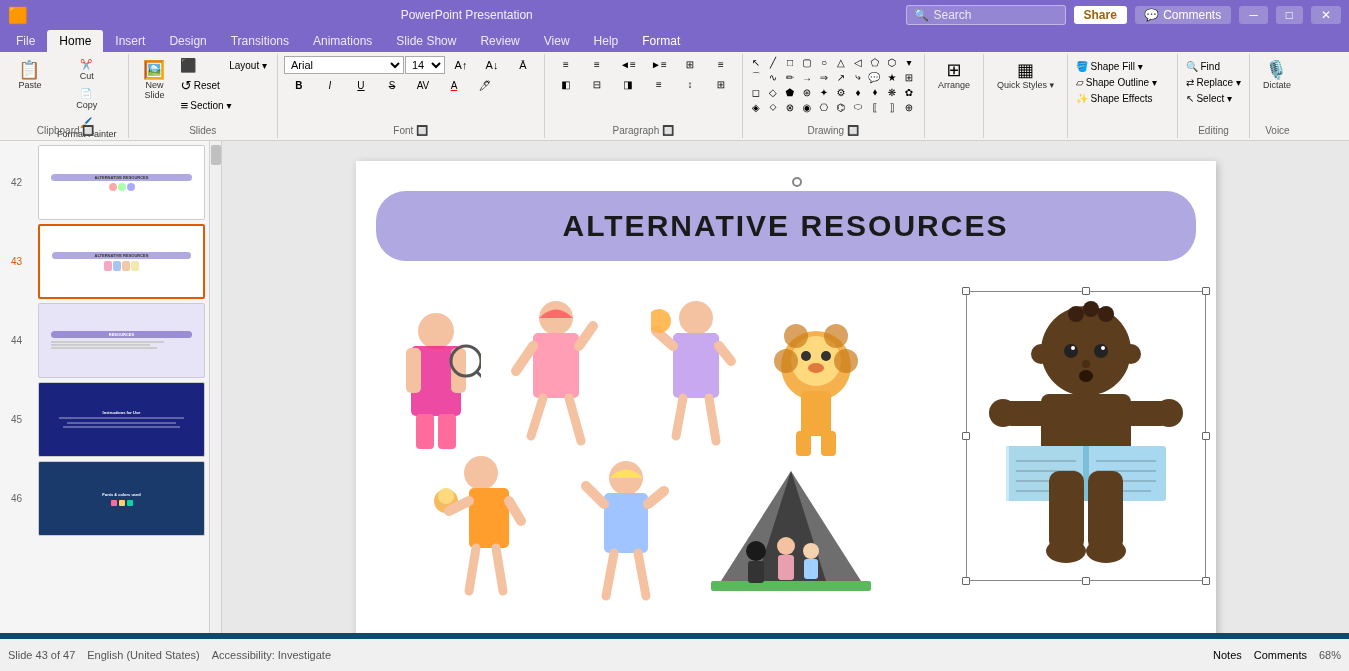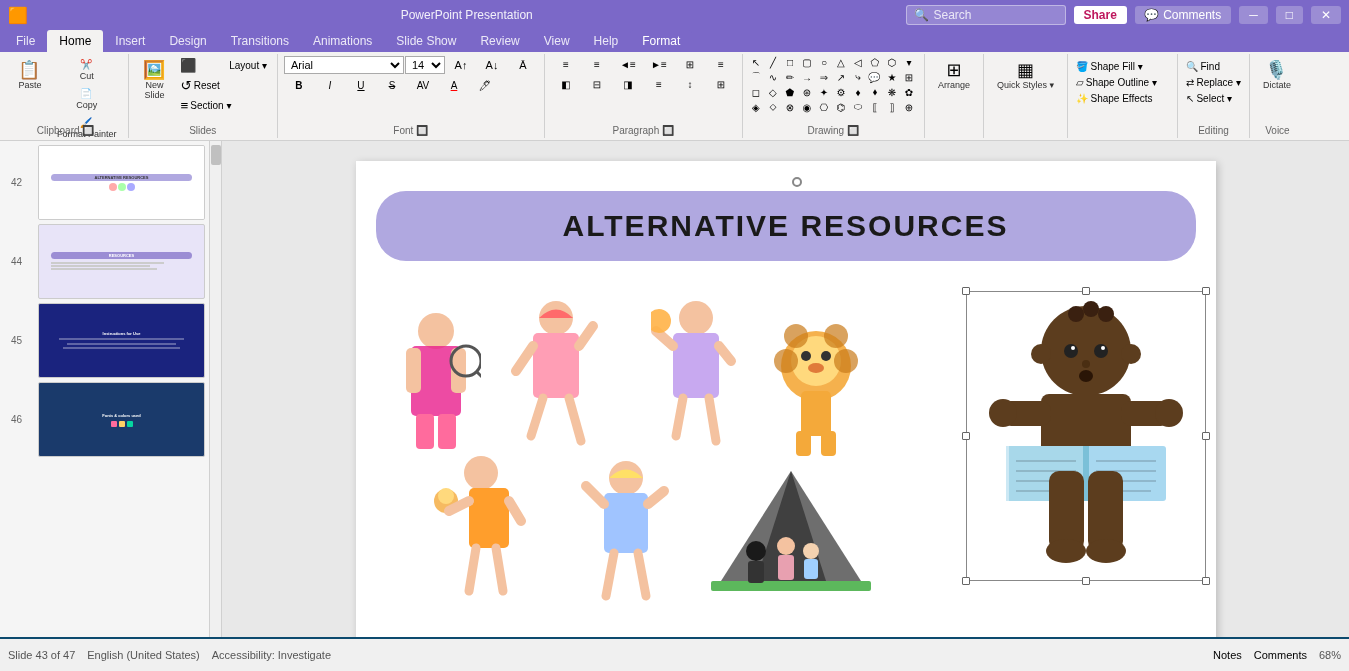--- a/index.html
+++ b/index.html
@@ -12,21 +12,21 @@
       display: flex;
       align-items: center;
       justify-content: space-between;
       padding: 0 8px;
       color: white;
     }
     .title-bar-left { display: flex; align-items: center; gap: 6px; }
     .title-bar-center { display: flex; align-items: flex-end; gap: 4px; font-size: 12px; }
     .title-bar-right { display: flex; align-items: center; gap: 8px; }
     .title-bar-btn { background: #9b8dd4; border: none; color: white; padding: 2px 10px; border-radius: 3px; cursor: pointer; font-size: 12px; }
-    .share-btn { background: white; color: #be185d; border: none; padding: 2px 10px; border-radius: 3px; cursor: pointer; font-size: 12px; font-weight: 600; }
+    .share-btn { background: white; color: #a16207; border: none; padding: 2px 10px; border-radius: 3px; cursor: pointer; font-size: 12px; font-weight: 600; }
     .search-box { background: rgba(255,255,255,0.2); border: 1px solid rgba(255,255,255,0.4); border-radius: 3px; padding: 2px 8px; color: white; font-size: 12px; width: 160px; display: flex; align-items: center; gap: 4px; }
 
     
     .ribbon { background: #f3f2f1; border-bottom: 1px solid #d0d0d0; }
     .ribbon-tabs { display: flex; background: #7B68C8; padding-left: 4px; }
     .ribbon-tab { padding: 4px 12px; font-size: 12px; color: rgba(255,255,255,0.85); cursor: pointer; border: none; background: transparent; }
     .ribbon-tab.active { background: #f3f2f1; color: #000; border-radius: 3px 3px 0 0; }
     .ribbon-content { display: flex; align-items: stretch; padding: 2px 4px; height: 88px; background: #f3f2f1; }
 
     
@@ -67,21 +67,21 @@
     
     .preview-content { width: 100%; height: 100%; display: flex; flex-direction: column; align-items: center; justify-content: center; font-size: 6px; font-weight: bold; padding: 4px; }
     .preview-title { font-size: 5px; font-weight: bold; color: #333; text-align: center; background: #b0a8e0; border-radius: 4px; padding: 1px 3px; margin-bottom: 2px; width: 90%; }
     .preview-dark-title { font-size: 4px; color: white; text-align: center; }
 
     
     .drawing-shapes { display: grid; grid-template-columns: repeat(10, 16px); grid-template-rows: repeat(4, 14px); gap: 1px; }
     .shape-item { width: 14px; height: 12px; display: flex; align-items: center; justify-content: center; font-size: 10px; cursor: pointer; }
 
     
-    .status-bar { height: 22px; background: #f0f0f0; border-top: 2px solid #0c4a6e; display: flex; align-items: center; padding: 16px 8px; font-size: 11px; color: #555; gap: 12px; position: absolute; bottom: 0; left: 0; width: 100%; }
+    .status-bar { height: 22px; background: #f0f0f0; border-top: 6px solid #0c4a6e; display: flex; align-items: center; padding: 16px 8px; font-size: 11px; color: #555; gap: 12px; position: absolute; bottom: 0; left: 0; width: 100%; }
 
     .child-btn { display: flex; align-items: center; gap: 2px; padding: 1px 3px; border: 1px solid transparent; border-radius: 2px; cursor: pointer; background: transparent; white-space: nowrap; }
 
     .shape-fill-row { display: flex; align-items: center; gap: 2px; font-size: 10px; white-space: nowrap; cursor: pointer; padding: 1px 2px; }
 
     select { font-size: 11px; border: 1px solid #aaa; background: white; }
   </style>
 </head>
 <body>
 
@@ -394,20 +394,34 @@
           <div class="preview-title" style="font-size:4px;">ALTERNATIVE RESOURCES</div>
           <div style="display:flex; flex-wrap:wrap; gap:1px; justify-content:center;">
             <div style="width:8px;height:8px;background:#ffaaaa;border-radius:50%;"></div>
             <div style="width:8px;height:8px;background:#aaffaa;border-radius:50%;"></div>
             <div style="width:8px;height:8px;background:#aaaaff;border-radius:50%;"></div>
           </div>
         </div>
       </div>
     </div>
 
+    <div class="slide-thumb">
+      <span class="slide-num" style="color:#e05a00;">43</span>
+      <div class="slide-preview active">
+        <div class="preview-content" style="background:white;">
+          <div class="preview-title" style="font-size:4px;">ALTERNATIVE RESOURCES</div>
+          <div style="display:flex; flex-wrap:wrap; gap:1px; justify-content:center;">
+            <div style="width:8px;height:10px;background:#f4a9c0;border-radius:2px;"></div>
+            <div style="width:8px;height:10px;background:#a9c4f4;border-radius:2px;"></div>
+            <div style="width:8px;height:10px;background:#f4c9a9;border-radius:2px;"></div>
+            <div style="width:8px;height:10px;background:#f4e9a9;border-radius:2px;"></div>
+          </div>
+        </div>
+      </div>
+    </div>
 
     <div class="slide-thumb">
       <span class="slide-num">44</span>
       <div class="slide-preview" style="background:#e8e4f8;">
         <div class="preview-content">
           <div class="preview-title" style="background:#9b8dd4; color:white; font-size:4px;">RESOURCES</div>
           <div style="font-size:4px; color:#444; text-align:left; width:90%;">
             <div style="height:2px; background:#ccc; margin:1px 0; width:80%;"></div>
             <div style="height:2px; background:#ccc; margin:1px 0; width:70%;"></div>
             <div style="height:2px; background:#ccc; margin:1px 0; width:75%;"></div>

